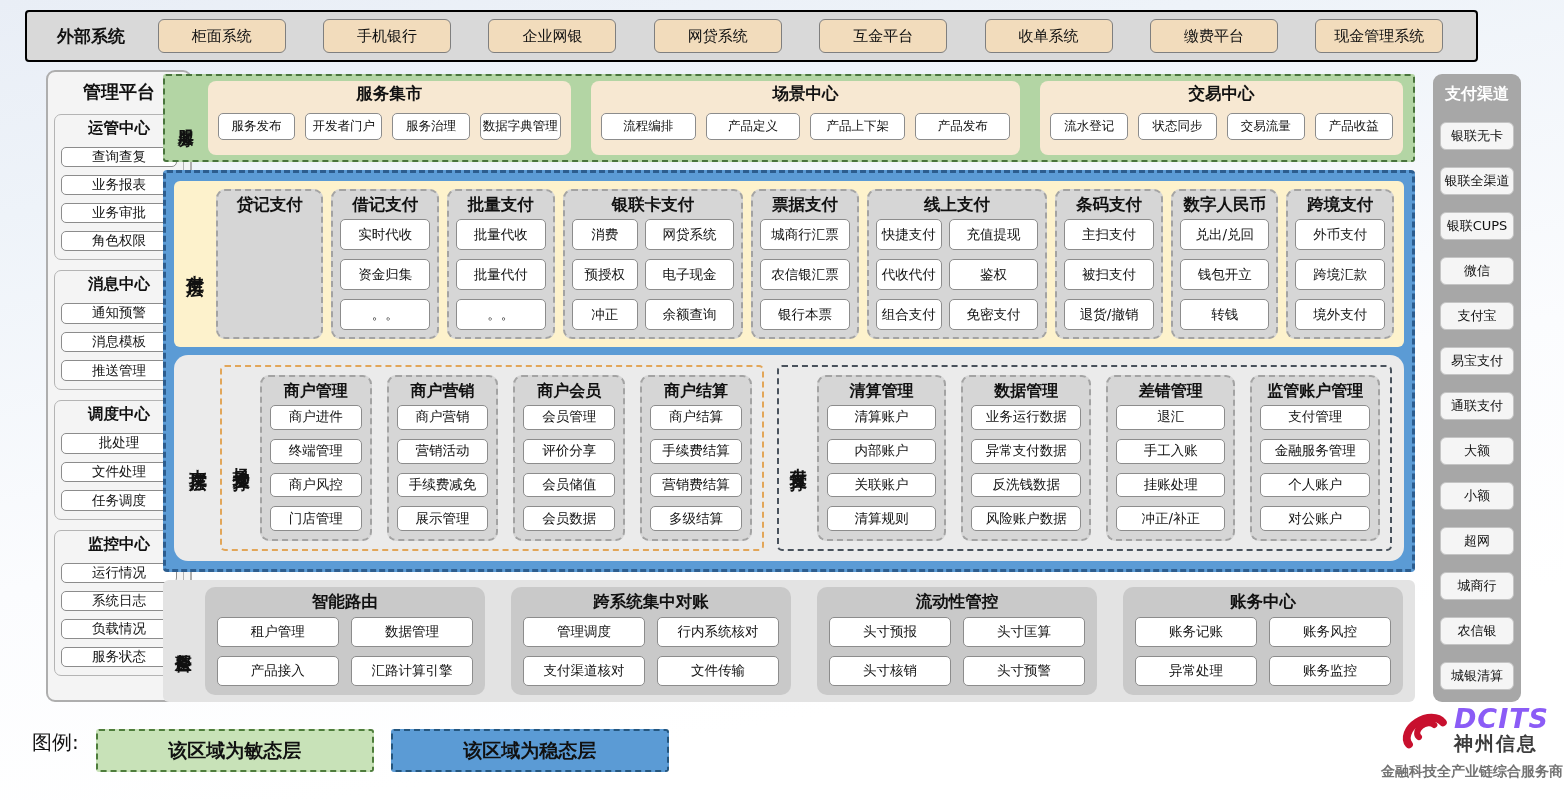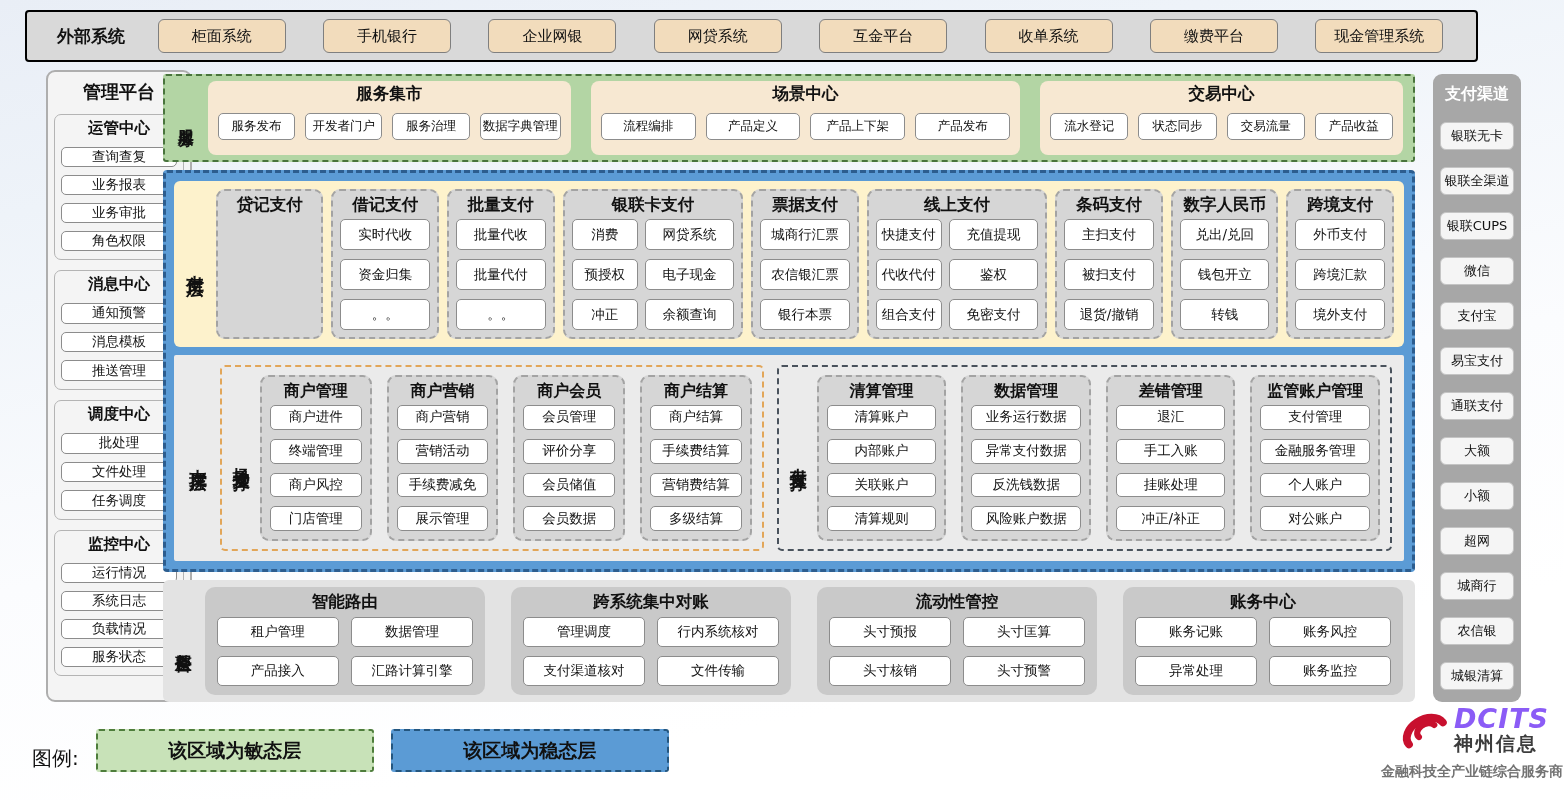--- a/index.html
+++ b/index.html
@@ -65,21 +65,21 @@
   .pay-col { background:#d6d6d6; border:2px dashed #a3a3a3; border-radius:9px;
     padding:1px 7px 7px; display:flex; flex-direction:column; flex:103; }
   .pay-col.wide { flex:187; }
   .col-title { text-align:center; font-weight:bold; font-size:16.5px; padding:2px 0 3px; white-space:nowrap; }
   .col-btns { flex:1; display:flex; flex-direction:column; gap:9px; }
   .col-btns .btn-white { flex:1; width:100%; min-height:0; }
   .col-btns.grid2 { display:grid; grid-template-columns:0.85fr 1.15fr; gap:9px 7px; }
   .col-btns.grid2 .btn-white { height:100%; }
 
   
-  .support-layer { background:#ebebeb; border-radius:2px; flex:1;
+  .support-layer { background:#ebebeb; border-radius:14px; flex:1;
     display:flex; align-items:stretch; gap:13px; padding:10px 12px 10px 14px; }
   .scene-box { border:2px dashed #e2a659; border-radius:5px; flex:44;
     display:flex; gap:10px; padding:8px 10px; }
   .paysup-box { border:2px dashed #49525c; border-radius:5px; flex:50;
     display:flex; gap:10px; padding:8px 10px; }
   .scene-box .vlabel, .paysup-box .vlabel { font-size:17px; letter-spacing:2px; }
   .sup-cols { flex:1; display:flex; gap:15px; }
   .sup-col { background:#d6d6d6; border:2px dashed #a3a3a3; border-radius:9px;
     padding:2px 8px 8px; display:flex; flex-direction:column; flex:1; }
   .sup-col .col-title { font-size:16px; }
@@ -98,21 +98,21 @@
 
   
   .right-sidebar { position:absolute; left:1433px; top:74px; width:88px; height:628px;
     background:#a7a7a7; border-radius:9px; display:flex; flex-direction:column;
     justify-content:space-between; padding:10px 7px 12px; }
   .rs-title { color:#ffffff; font-weight:bold; font-size:16px; text-align:center; white-space:nowrap; }
   .rs-btn { height:28px; background:#f5f5f5; border:1px solid #c4c4c4; border-radius:6px;
     font-size:13px; white-space:nowrap; padding:0 1px; }
 
   
-  .legend { position:absolute; left:32px; top:729px; display:flex; align-items:flex-end; gap:17px; }
+  .legend { position:absolute; left:32px; top:729px; display:flex; align-items:flex-start; gap:17px; }
   .legend-label { font-size:20px; }
   .legend-box { width:278px; height:43px; display:flex; align-items:center; justify-content:center;
     font-size:19px; font-weight:600; border-radius:3px; }
   .legend-green { background:#c8e2b8; border:2px dashed #4e7d3b; }
   .legend-blue  { background:#5b9bd5; border:2px dashed #24567f; }
 
   
   .logo { position:absolute; left:1382px; top:700px; width:180px;
     display:flex; flex-direction:column; align-items:center; }
   .logo-top { display:flex; align-items:center; gap:3px; }

